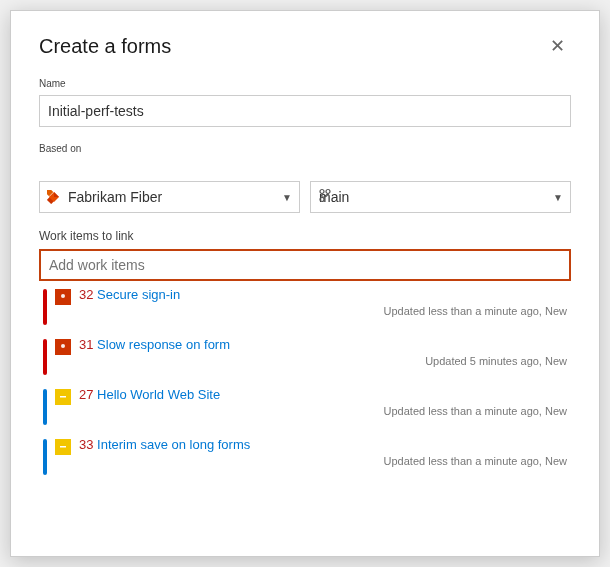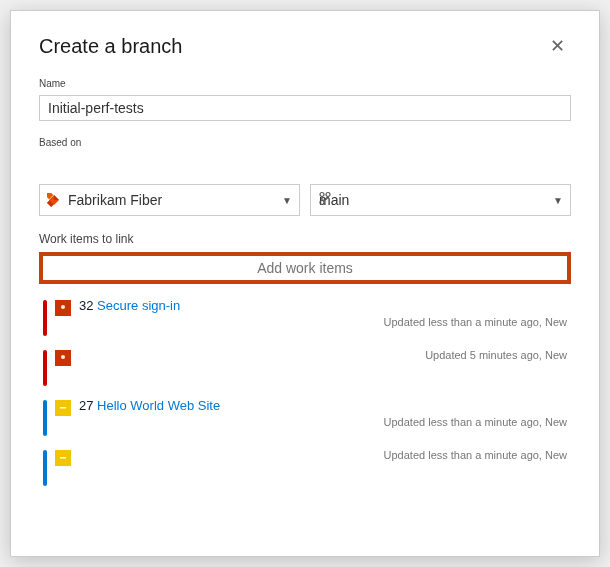--- a/index.html
+++ b/index.html
@@ -45,21 +45,21 @@
       line-height: 1;
     }
     .field-label {
       font-size: 10px;
       color: #444;
       margin-bottom: 6px;
       display: block;
     }
     .text-input {
       width: 100%;
-      height: 26px;
+      height: 32px;
       border: 1px solid #ccc;
       padding: 4px 8px;
       font-size: 14px;
       color: #333;
       outline: none;
     }
     .based-on-row {
       display: flex;
       gap: 10px;
       margin-top: 16px;
@@ -114,27 +114,26 @@
     }
     .work-items-label {
       font-size: 12px;
       color: #444;
       margin-bottom: 6px;
       display: block;
     }
     .add-work-items-input {
       width: 100%;
       height: 32px;
-      border: 4px solid #c2410c;
+      border: 2px solid #c2410c;
       padding: 4px 8px;
       font-size: 14px;
       color: #aaa;
       outline: none;
-      margin-bottom: 8px;
-      text-align: center;
+      margin-bottom: 0;
     }
     .work-item-list {
       flex: 1;
       overflow-y: auto;
     }
     .work-item {
       display: flex;
       align-items: flex-start;
       padding: 6px 4px;
       border-bottom: none;
@@ -166,21 +165,21 @@
     .work-item-info {
       flex: 1;
     }
     .work-item-title {
       font-size: 13px;
       color: #0078d4;
       font-weight: 400;
       line-height: 1.3;
     }
     .work-item-title .item-id {
-      color: #0f172a;
+      color: #b91c1c;
     }
     .work-item-subtitle {
       font-size: 11px;
       color: #777;
       margin-top: 1px;
       text-align: right;
     }
     .dialog-footer {
       display: flex;
       justify-content: flex-end;
@@ -188,28 +187,28 @@
       margin-top: 20px;
       padding-top: 12px;
     }
   </style>
 </head>
 <body>
 
 <div class="dialog">
 
   <div class="dialog-header">
-    <h2 class="dialog-title">Create a branch</h2>
+    <h2 class="dialog-title">Create a forms</h2>
     <button class="close-btn">✕</button>
   </div>
 
   <label class="field-label">Name</label>
   <input type="text" class="text-input" value="Initial-perf-tests" style="">
 
-  <div style="margin-top:16px; margin-bottom:14px;">
+  <div style="margin-top:16px; margin-bottom:5px;">
     <span class="field-label">Based on</span>
   </div>
   <div class="based-on-row">
 
     <div class="select-wrapper select-with-icon">
       
       <svg class="fabrikam-icon" viewBox="0 0 14 14" fill="none" xmlns="http://www.w3.org/2000/svg">
         <rect x="0" y="4" width="6" height="6" fill="#cc3300" transform="rotate(-45 7 7)"></rect>
         <rect x="4" y="0" width="6" height="6" fill="#e05c00" transform="rotate(-45 7 7) translate(0,-3)"></rect>
         <polygon points="7,1 13,7 7,13 1,7" fill="none" stroke="#cc3300" stroke-width="0"></polygon>
@@ -265,20 +264,23 @@
 
     <div class="work-item">
       <div class="work-item-priority priority-red"></div>
       <div class="work-item-icon bug">
         <svg width="12" height="12" viewBox="0 0 12 12">
             <circle cx="6" cy="6" r="5" fill="#cc3300"></circle>
             <circle cx="6" cy="5" r="2" fill="#fff" opacity="0.9"></circle>
           </svg>
       </div>
       <div class="work-item-info">
+        <div class="work-item-title">
+          <span class="item-id">31 </span>Slow response on form
+        </div>
         <div class="work-item-subtitle">Updated 5 minutes ago, New</div>
       </div>
     </div>
 
 
     <div class="work-item">
       <div class="work-item-priority priority-blue"></div>
       <div class="work-item-icon task">
         <svg width="12" height="12" viewBox="0 0 12 12">
             <rect x="1" y="1" width="10" height="10" rx="1" fill="#f2c500"></rect>
@@ -295,20 +297,23 @@
 
     <div class="work-item">
       <div class="work-item-priority priority-blue"></div>
       <div class="work-item-icon task">
         <svg width="12" height="12" viewBox="0 0 12 12">
             <rect x="1" y="1" width="10" height="10" rx="1" fill="#f2c500"></rect>
             <rect x="3" y="5" width="6" height="1.5" fill="#fff"></rect>
           </svg>
       </div>
       <div class="work-item-info">
+        <div class="work-item-title">
+          <span class="item-id">33 </span>Interim save on long forms
+        </div>
         <div class="work-item-subtitle">Updated less than a minute ago, New</div>
       </div>
     </div>
 
   </div>
 
   <div class="dialog-footer">
     
     
   </div>

